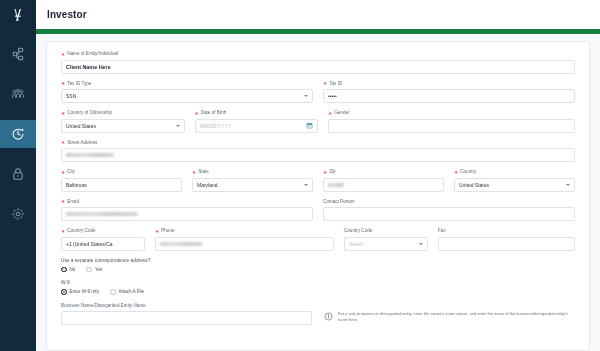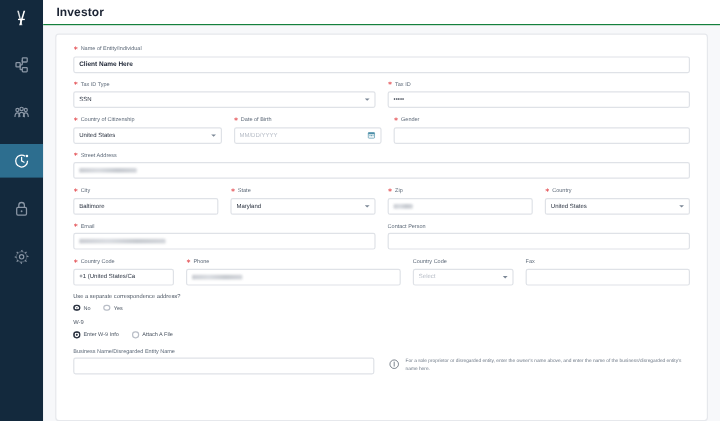--- a/index.html
+++ b/index.html
@@ -27,22 +27,22 @@
     width: 36px; height: 28px;
     display: flex; align-items: center; justify-content: center;
     margin-bottom: 12px;
   }
   .nav-item.active { background: #2d6e8f; }
   .nav-item svg { width: 14px; height: 14px; }
 
   
   .main { flex: 1; height: 351px; background: #f7f8fa; display: flex; flex-direction: column; }
   .topbar {
-    height: 21px; min-height: 21px; background: #ffffff;
-    border-bottom: 1px solid #15803d;
+    height: 34px; min-height: 21px; background: #ffffff;
+    border-bottom: 5px solid #15803d;
     display: flex; align-items: center; padding-left: 11px;
   }
   .page-title { font-size: 10px; font-weight: bold; color: #1c2434; letter-spacing: .1px; }
 
   .content { flex: 1; padding: 7px 10px 0 10px; overflow: hidden; }
   .card {
     background: #ffffff; border: 1px solid #e6e8ec; border-radius: 3px;
     height: 100%; padding: 9px 14px 0 14px;
   }
 

